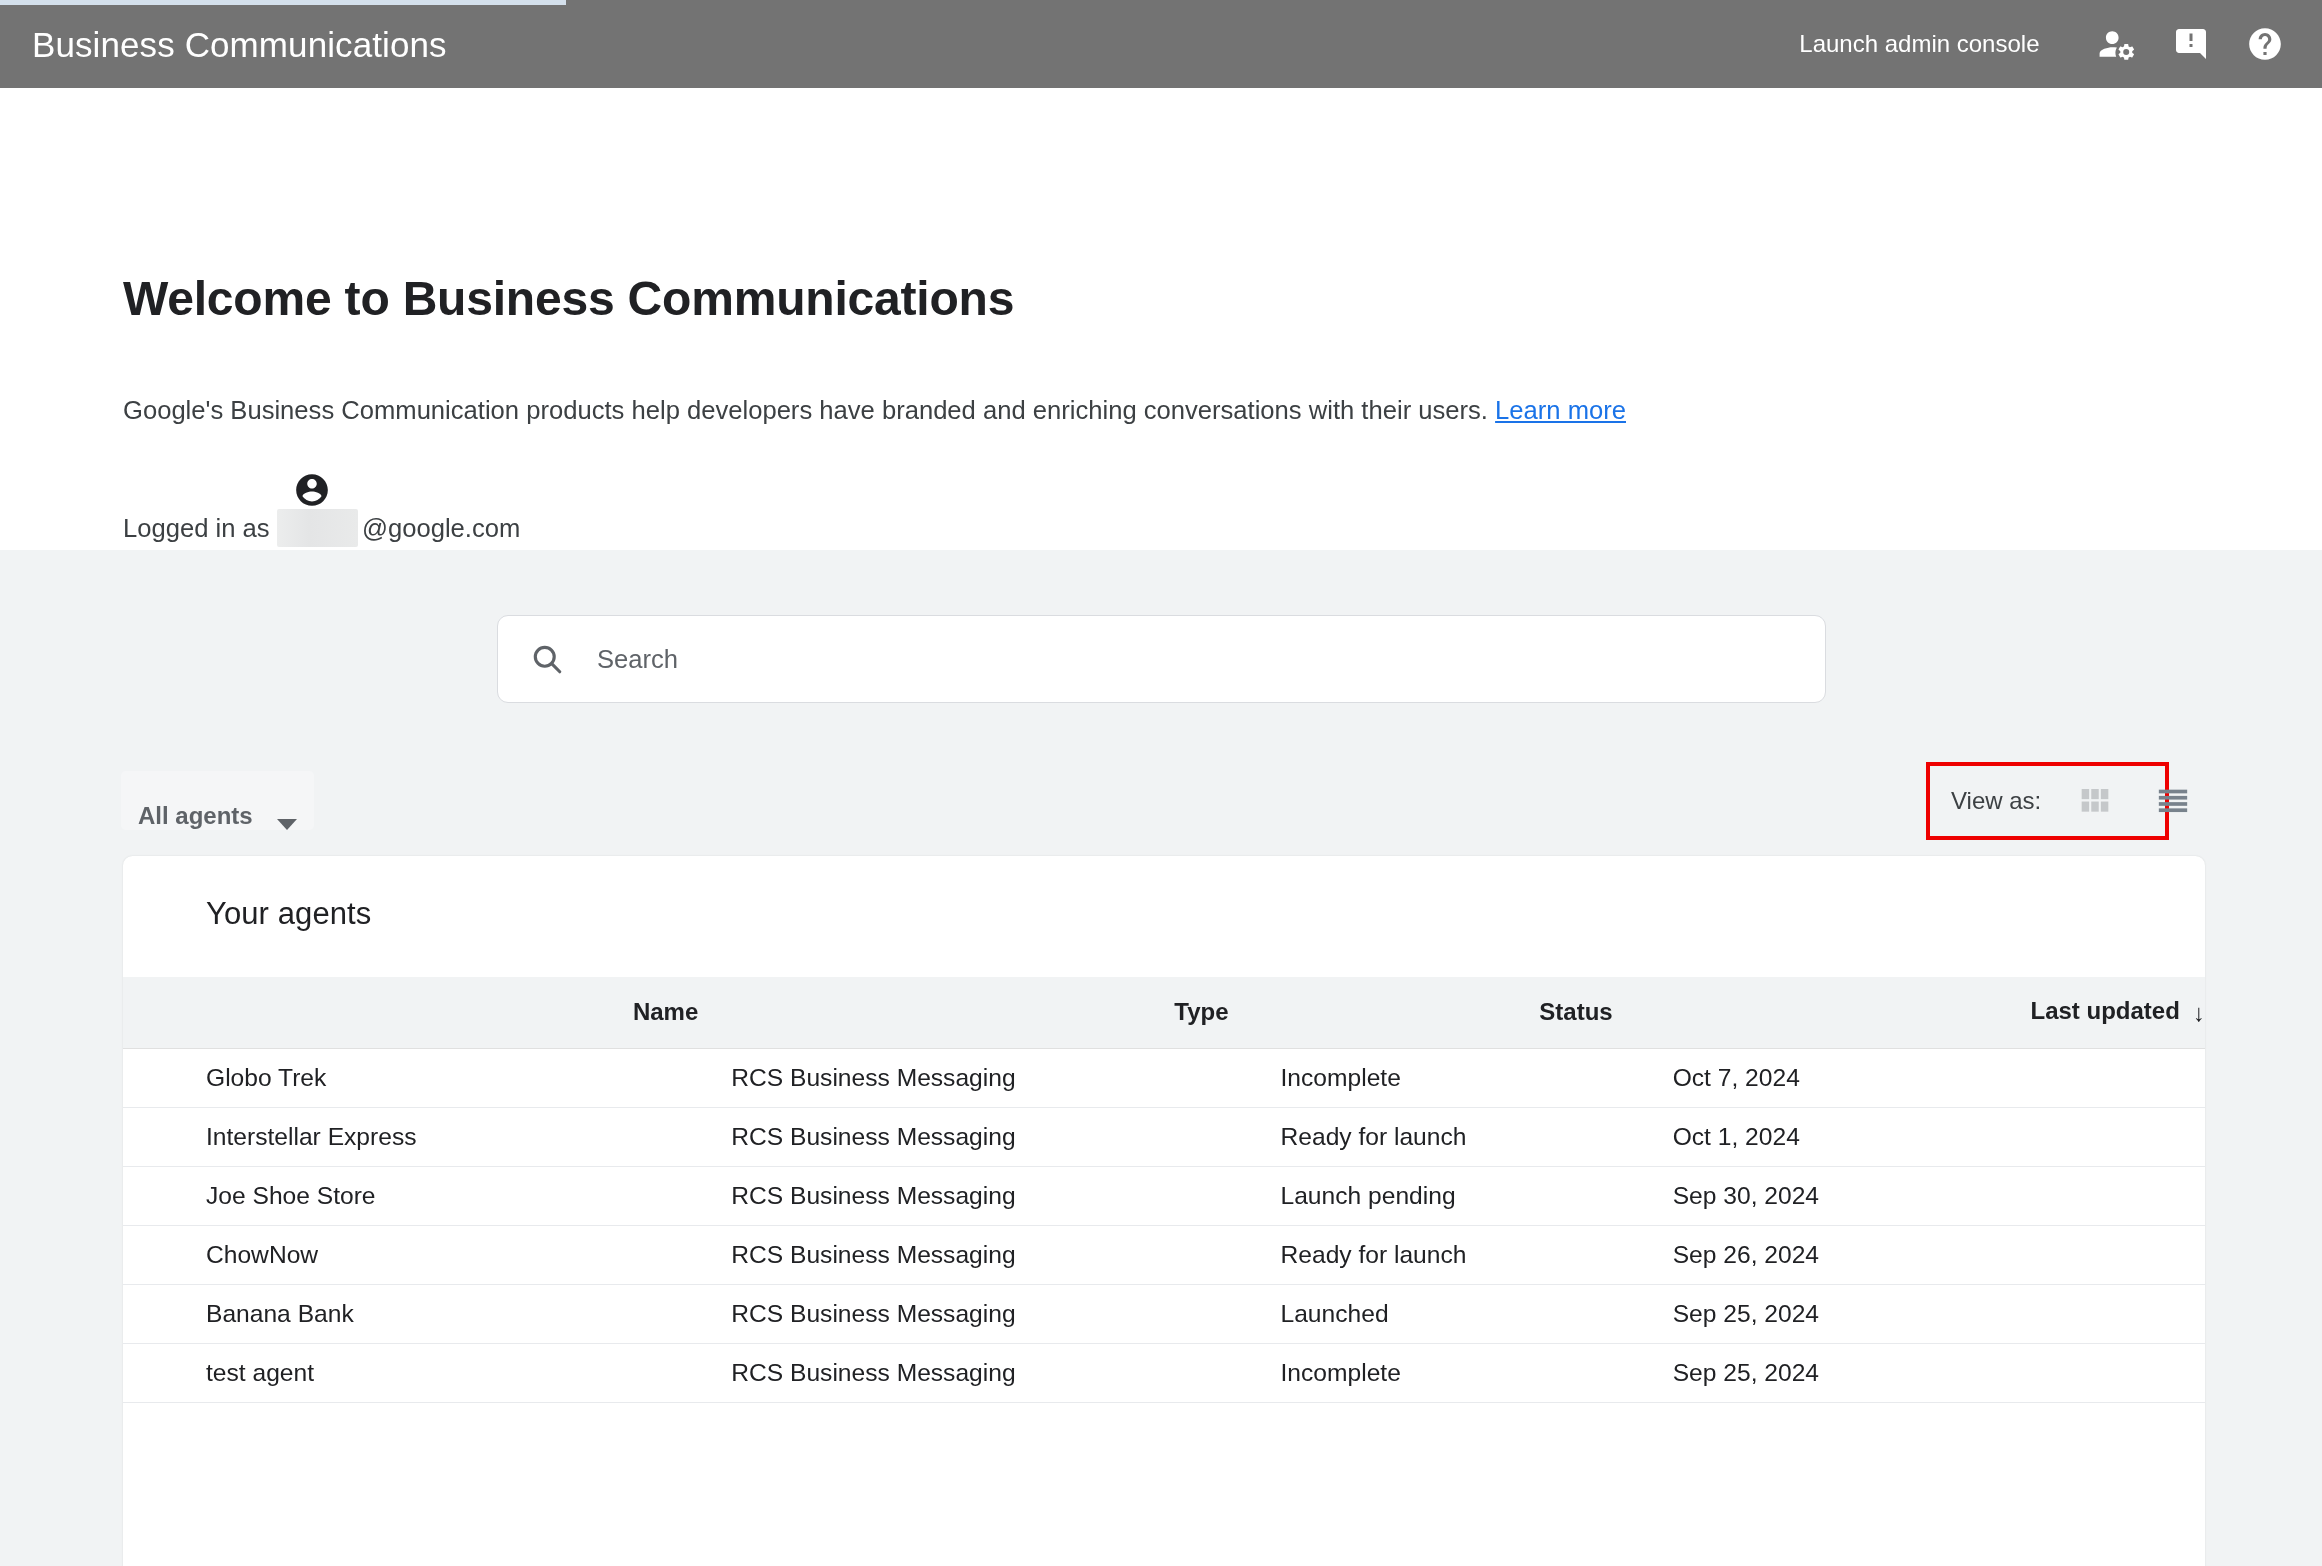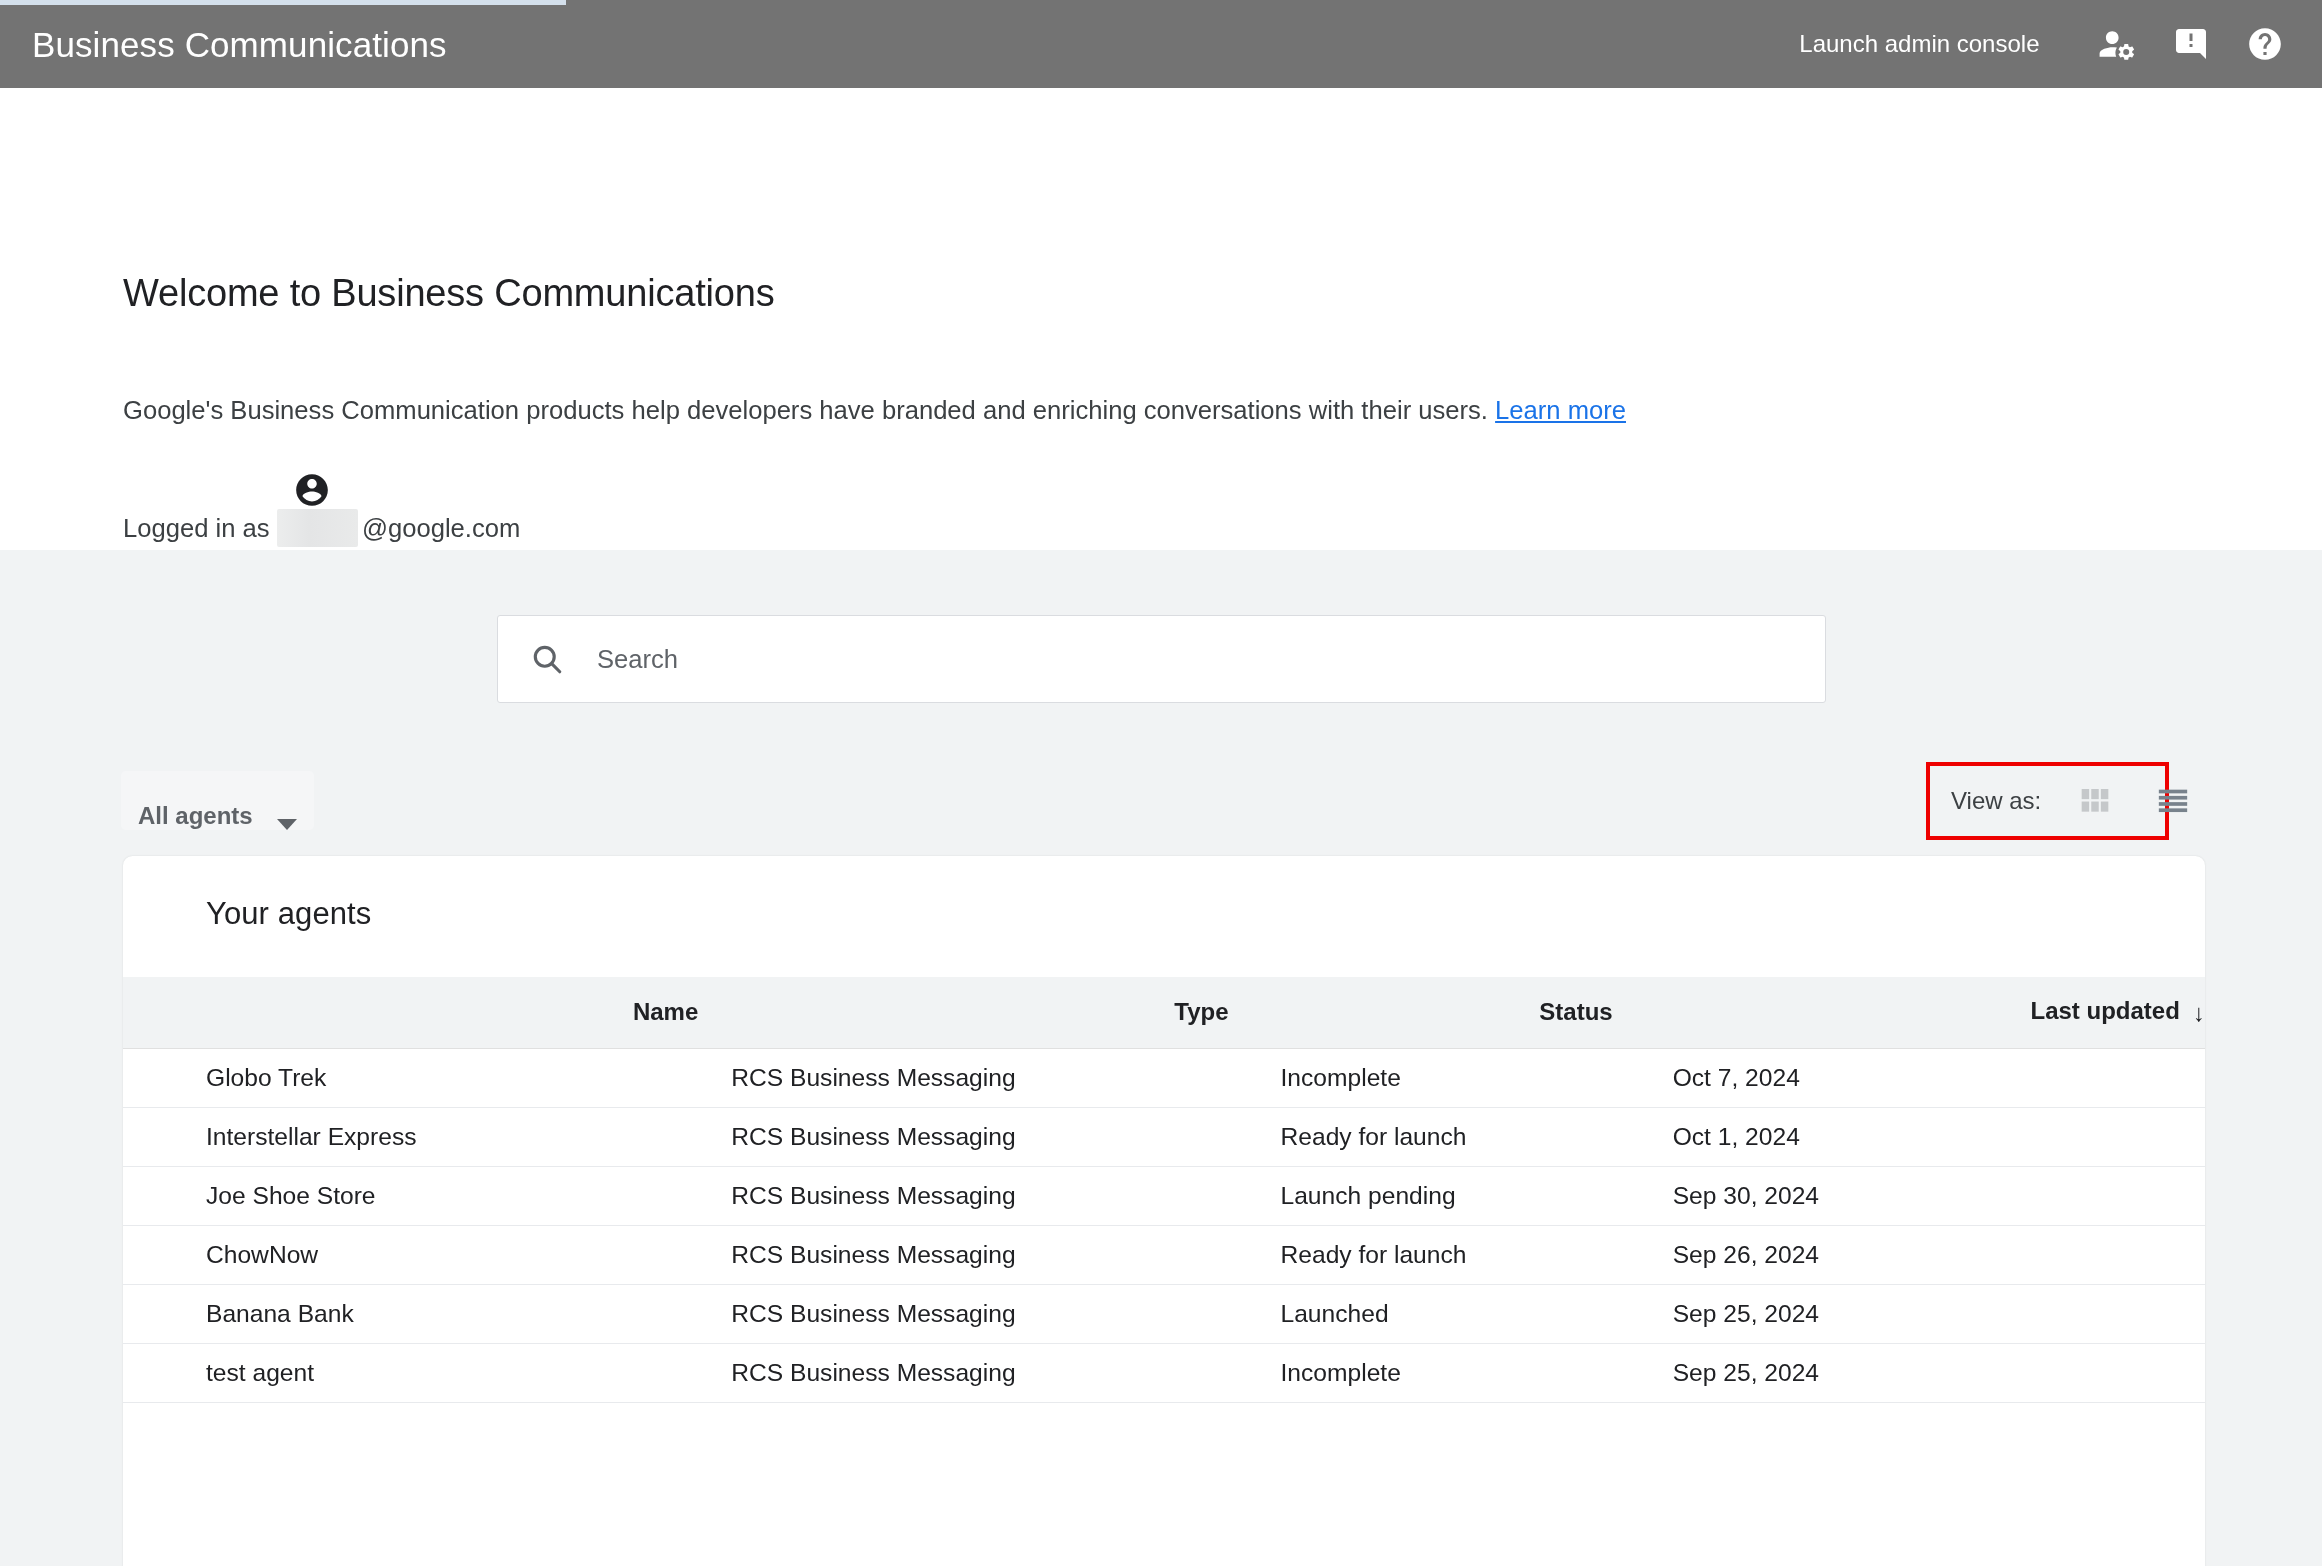--- a/index.html
+++ b/index.html
@@ -71,22 +71,22 @@
   #hero {
     background: #ffffff;
     padding: 0 0 0 0;
     height: 462px;
     position: relative;
   }
   #page-title {
     position: absolute;
     left: 123px;
     top: 185px;
-    font-size: 38px;
-    font-weight: 400;
+    font-size: 48px;
+    font-weight: 700;
     color: #202124;
     letter-spacing: -0.2px;
     line-height: 1.1;
     white-space: nowrap;
   }
   #hero-desc {
     position: absolute;
     left: 123px;
     top: 305px;
     font-size: 25.6px;
@@ -140,21 +140,21 @@
 
   
   #search-wrap {
     position: absolute;
     left: 497px;
     top: 65px;
     width: 1329px;
     height: 88px;
     background: #ffffff;
     border: 0.9px solid #dadce0;
-    border-radius: 3px;
+    border-radius: 11px;
     display: flex;
     align-items: center;
     padding-left: 31px;
   }
   #search-icon { flex: 0 0 auto; display: flex; align-items: center; margin-right: 32px; }
   #search-input {
     flex: 1 1 auto;
     border: none;
     outline: none;
     font-family: "Liberation Sans", sans-serif;

